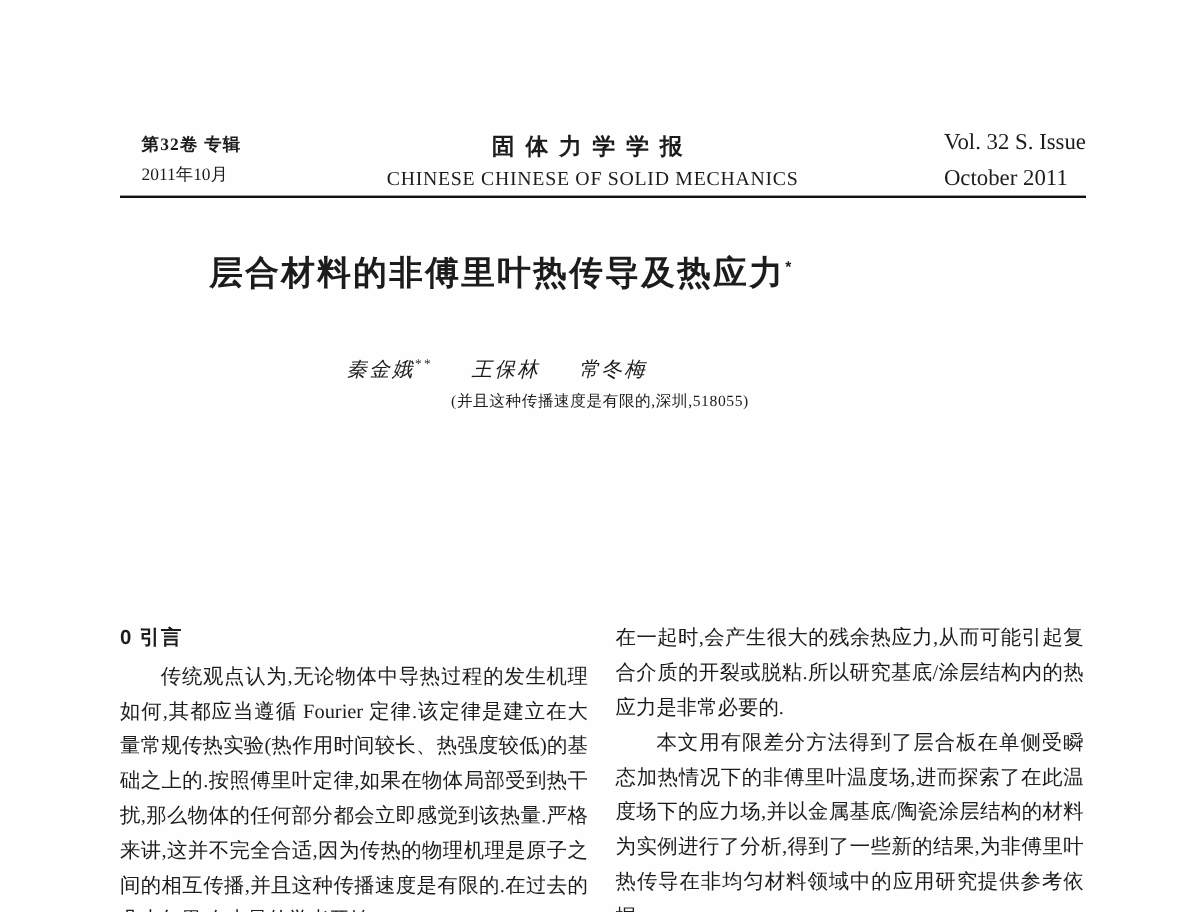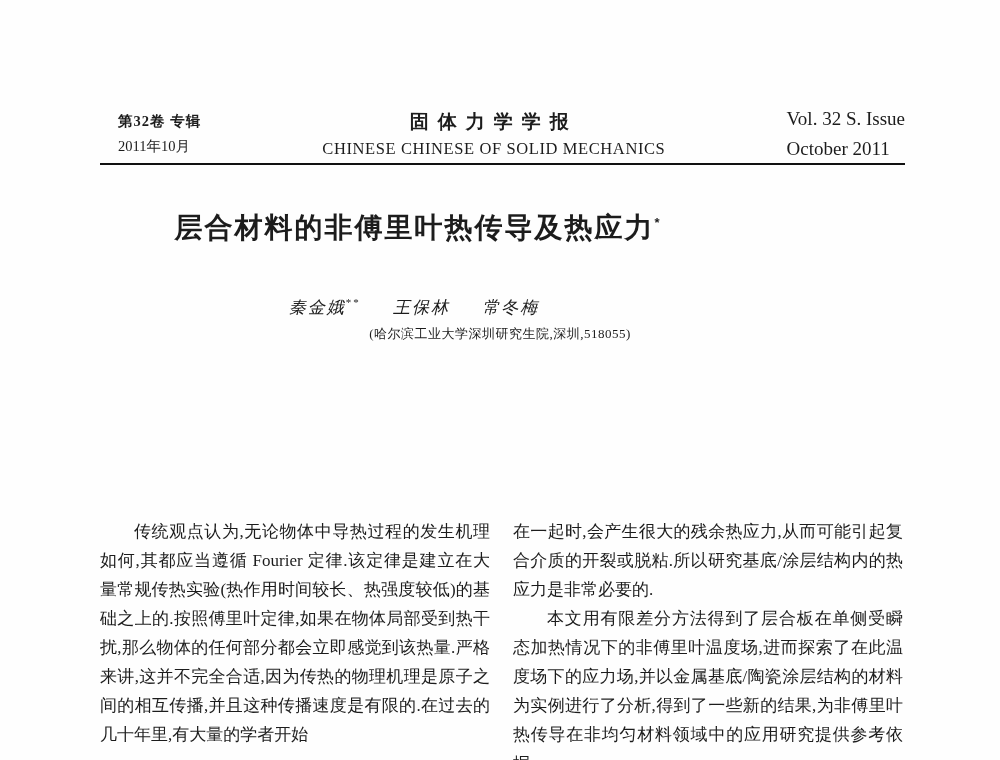--- a/index.html
+++ b/index.html
@@ -70,25 +70,26 @@
   </div>
   <div class="header-rule"></div>
 
   <h1 class="title"><span>层合材料的非傅里叶热传导及热应力</span><sup>*</sup></h1>
 
   <div class="authors">
     <span class="author"><span>秦金娥</span><sup>**</sup></span>
     <span class="author"><span>王保林</span><sup></sup></span>
     <span class="author"><span>常冬梅</span><sup></sup></span>
   </div>
-  <div class="affiliation">(哈尔滨工业大学深圳研究生院,深圳,518055)</div>
+  <div class="affiliation">(并且这种传播速度是有限的,深圳,518055)</div>
 
 
   <div class="columns">
     <div class="col">
+      <h2 class="sec-heading">0  引言</h2>
       <p class="indent">传统观点认为,无论物体中导热过程的发生机理如何,其都应当遵循 Fourier 定律.该定律是建立在大量常规传热实验(热作用时间较长、热强度较低)的基础之上的.按照傅里叶定律,如果在物体局部受到热干扰,那么物体的任何部分都会立即感觉到该热量.严格来讲,这并不完全合适,因为传热的物理机理是原子之间的相互传播,并且这种传播速度是有限的.在过去的几十年里,有大量的学者开始</p>
     </div>
     <div class="col">
       <p>在一起时,会产生很大的残余热应力,从而可能引起复合介质的开裂或脱粘.所以研究基底/涂层结构内的热应力是非常必要的.</p>
       <p class="indent">本文用有限差分方法得到了层合板在单侧受瞬态加热情况下的非傅里叶温度场,进而探索了在此温度场下的应力场,并以金属基底/陶瓷涂层结构的材料为实例进行了分析,得到了一些新的结果,为非傅里叶热传导在非均匀材料领域中的应用研究提供参考依据.</p>
     </div>
   </div>
 
 </div>
 

